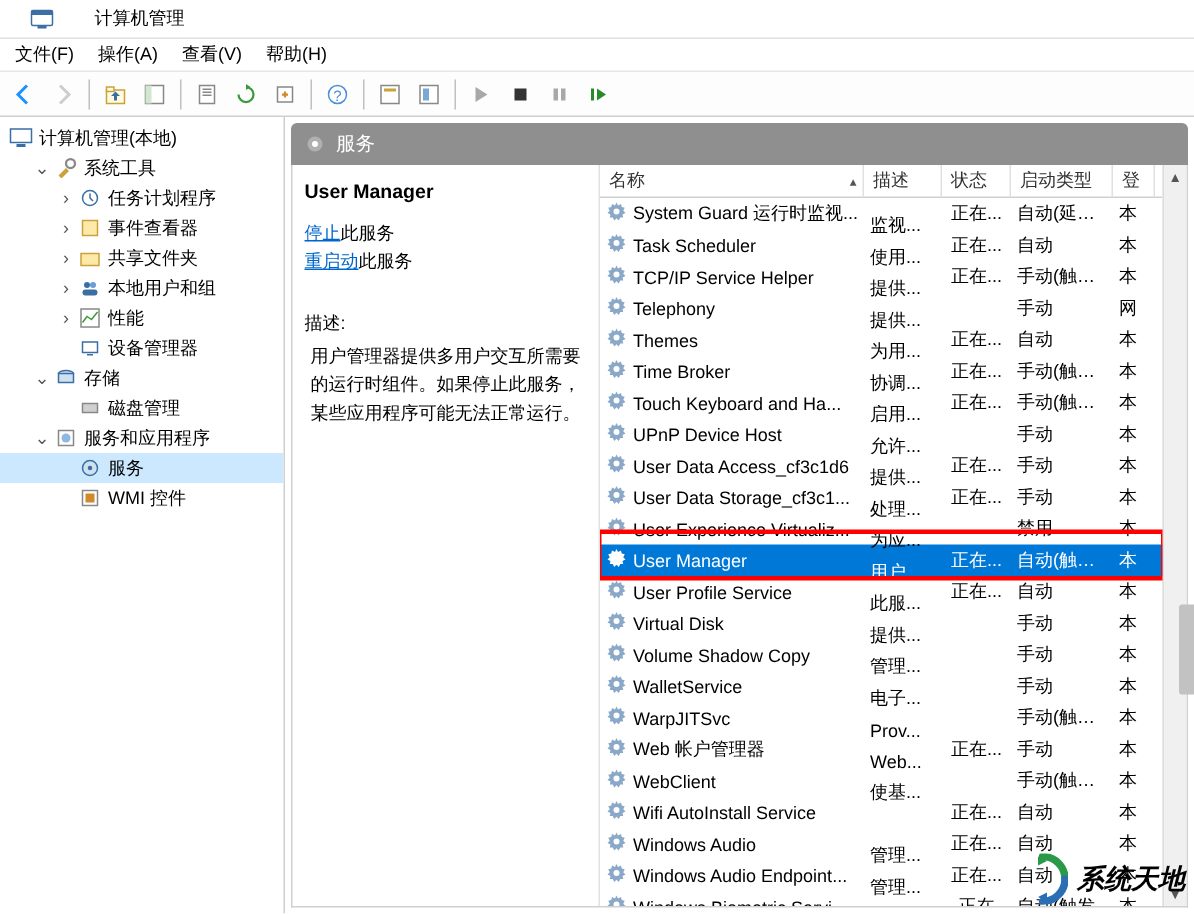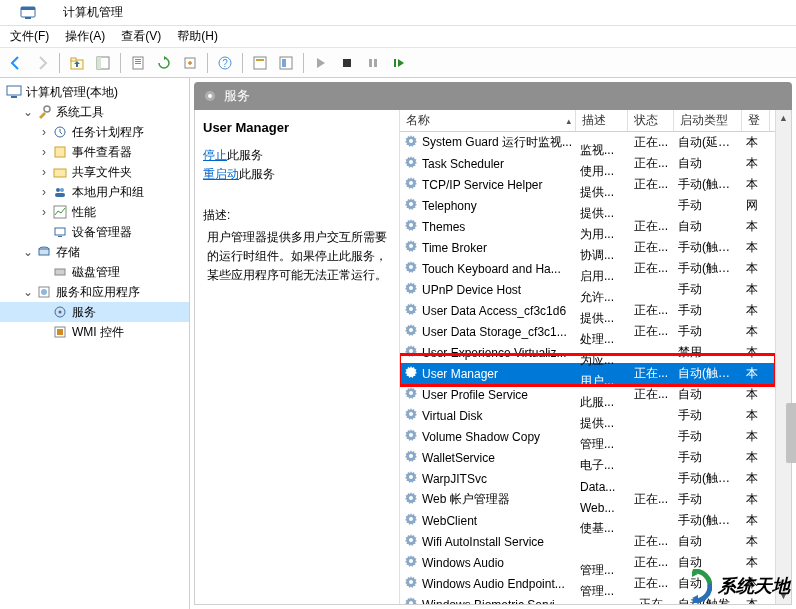--- a/index.html
+++ b/index.html
@@ -561,21 +561,21 @@
               <div class="gc gc-login">本</div>
             </div>
             <div class="grid-row">
               <div class="gc gc-name">
                 <span><svg class="gear" viewBox="0 0 14 14">
                     <path class="g1" d="M7 1 L8 3 L10 2 L10.5 4 L12.5 4.5 L11.5 6.5 L13 8 L11 9 L11.5 11 L9.5 11 L8.5 13 L7 11.5 L5.5 13 L4.5 11 L2.5 11 L3 9 L1 8 L2.5 6.5 L1.5 4.5 L3.5 4 L4 2 L6 3 Z" fill="#8aa8c8"></path>
                     <circle cx="7" cy="7" r="2" fill="#fff"></circle>
                   </svg></span>
                 <span>WarpJITSvc</span>
               </div>
-              <div class="gc gc-desc">Data...</div>
+              <div class="gc gc-desc">Prov...</div>
               <div class="gc gc-state"></div>
               <div class="gc gc-start">手动(触发...</div>
               <div class="gc gc-login">本</div>
             </div>
             <div class="grid-row">
               <div class="gc gc-name">
                 <span><svg class="gear" viewBox="0 0 14 14">
                     <path class="g1" d="M7 1 L8 3 L10 2 L10.5 4 L12.5 4.5 L11.5 6.5 L13 8 L11 9 L11.5 11 L9.5 11 L8.5 13 L7 11.5 L5.5 13 L4.5 11 L2.5 11 L3 9 L1 8 L2.5 6.5 L1.5 4.5 L3.5 4 L4 2 L6 3 Z" fill="#8aa8c8"></path>
                     <circle cx="7" cy="7" r="2" fill="#fff"></circle>
                   </svg></span>

